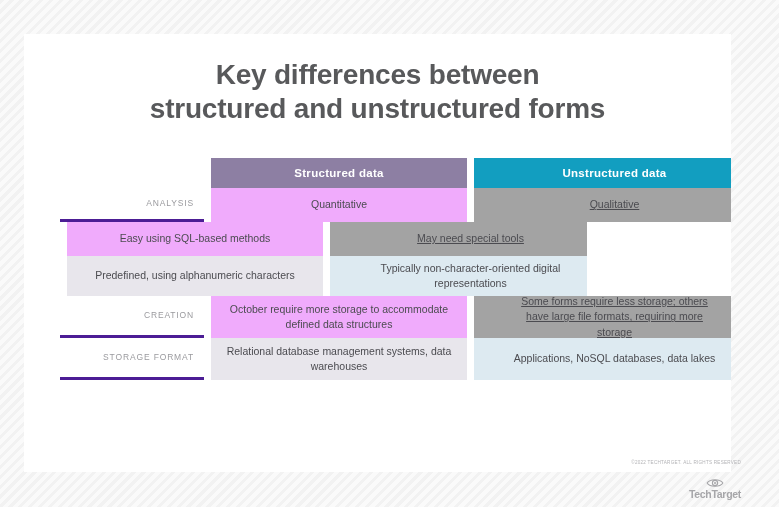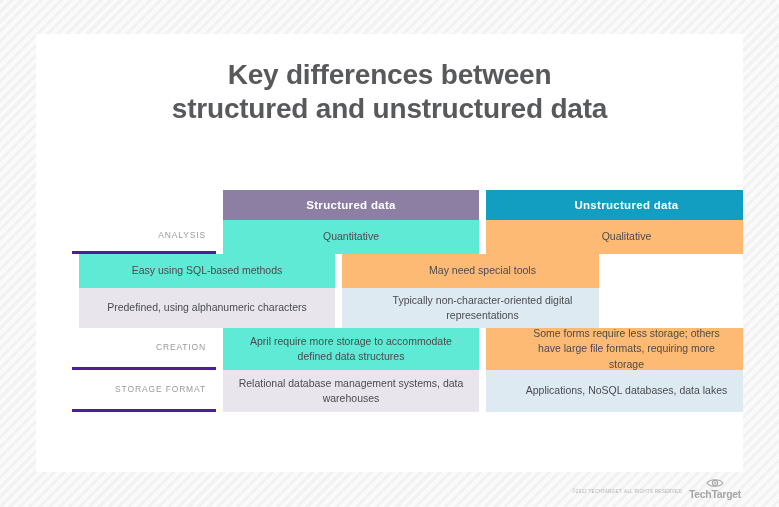--- a/index.html
+++ b/index.html
@@ -18,21 +18,21 @@
       #f2f2f2 3px,
       #fafafa 3px,
       #fafafa 7px
     );
     position: relative;
   }
 
   
   #card {
     position: absolute;
-    left: 36px;
+    left: 24px;
     top: 34px;
     width: 707px;
     height: 438px;
     background: #ffffff;
     box-sizing: border-box;
   }
 
   
   #title-block {
     text-align: center;
@@ -47,21 +47,20 @@
   }
 
   
   #table {
     position: absolute;
     left: 36px;
     top: 124px;
     width: 664px;
     display: flex;
     flex-direction: column;
-    margin-top: 32px;
   }
   .trow {
     display: flex;
     width: 100%;
   }
   .c-label {
     width: 144px;
     flex: 0 0 144px;
     box-sizing: border-box;
     padding: 0 10px 0 4px;
@@ -110,40 +109,41 @@
     color: #ffffff;
     font-weight: bold;
     font-size: 11.5px;
     letter-spacing: 0.3px;
   }
   .trow.header .c-label,
   .trow.header .c-struct,
   .trow.header .c-unstruct { height: 30px; }
 
   
-  .trow.odd  .c-struct   { background: #5eead4; }
+  .trow.odd  .c-struct   { background: #f0abfc; }
   .trow.even .c-struct   { background: #e8e6ec; }
-  .trow.odd  .c-unstruct { background: #fdba74; }
+  .trow.odd  .c-unstruct { background: #a3a3a3; text-decoration: underline; }
   .trow.even .c-unstruct { background: #ddeaf1; }
 
   .h1 .c-label, .h1 .c-struct, .h1 .c-unstruct { height: 34px; }
   .h2 .c-label, .h2 .c-struct, .h2 .c-unstruct { height: 34px; }
   .h3 .c-label, .h3 .c-struct, .h3 .c-unstruct { height: 34px; }
   .h4 .c-label, .h4 .c-struct, .h4 .c-unstruct { height: 40px; }
   .h5 .c-label, .h5 .c-struct, .h5 .c-unstruct { height: 42px; }
   .h6 .c-label, .h6 .c-struct, .h6 .c-unstruct { height: 42px; }
 
   
   #footer {
     position: absolute;
     right: 38px;
     bottom: 8px;
     display: flex;
     align-items: flex-end;
     gap: 7px;
+    flex-direction: column;
   }
   #copyright {
     font-size: 4.6px;
     color: #b3b3b6;
     letter-spacing: 0.25px;
     padding-bottom: 5px;
     white-space: nowrap;
   }
   #logo {
     display: flex;
@@ -159,21 +159,21 @@
     line-height: 1;
   }
 </style>
 </head>
 <body>
 
 <div id="card">
 
   <div id="title-block">
     <div class="title-line">Key differences between</div>
-    <div class="title-line">structured and unstructured data</div>
+    <div class="title-line">structured and unstructured forms</div>
   </div>
 
   <div id="table">
 
     <div class="trow header">
       <div class="c-label"></div>
       <div class="c-gap"></div>
       <div class="c-struct">Structured data</div>
       <div class="c-gap"></div>
       <div class="c-unstruct">Unstructured data</div>
@@ -198,21 +198,21 @@
     <div class="trow even h4">
       <div class="c-gap"></div>
       <div class="c-struct">Predefined, using alphanumeric characters</div>
       <div class="c-gap"></div>
       <div class="c-unstruct">Typically non-character-oriented digital representations</div>
     </div>
 
     <div class="trow odd h5">
       <div class="c-label">CREATION</div>
       <div class="c-gap"></div>
-      <div class="c-struct">April require more storage to accommodate defined data structures</div>
+      <div class="c-struct">October require more storage to accommodate defined data structures</div>
       <div class="c-gap"></div>
       <div class="c-unstruct">Some forms require less storage; others have large file formats, requiring more storage</div>
     </div>
 
     <div class="trow even h6">
       <div class="c-label">STORAGE FORMAT</div>
       <div class="c-gap"></div>
       <div class="c-struct">Relational database management systems, data warehouses</div>
       <div class="c-gap"></div>
       <div class="c-unstruct">Applications, NoSQL databases, data lakes</div>

